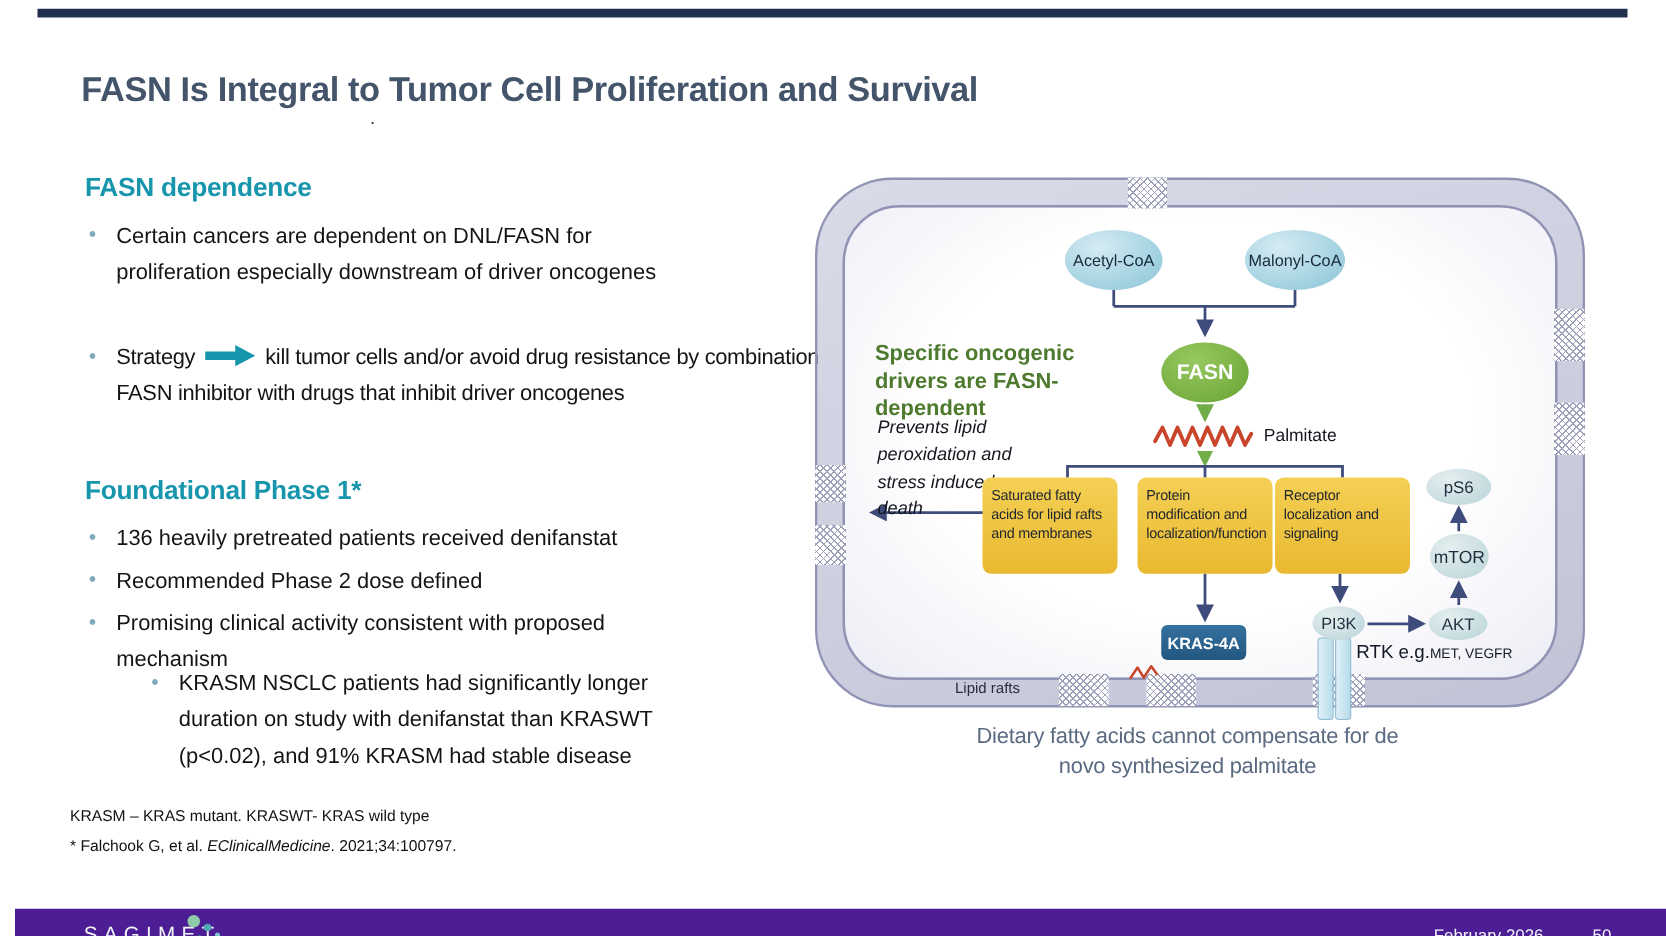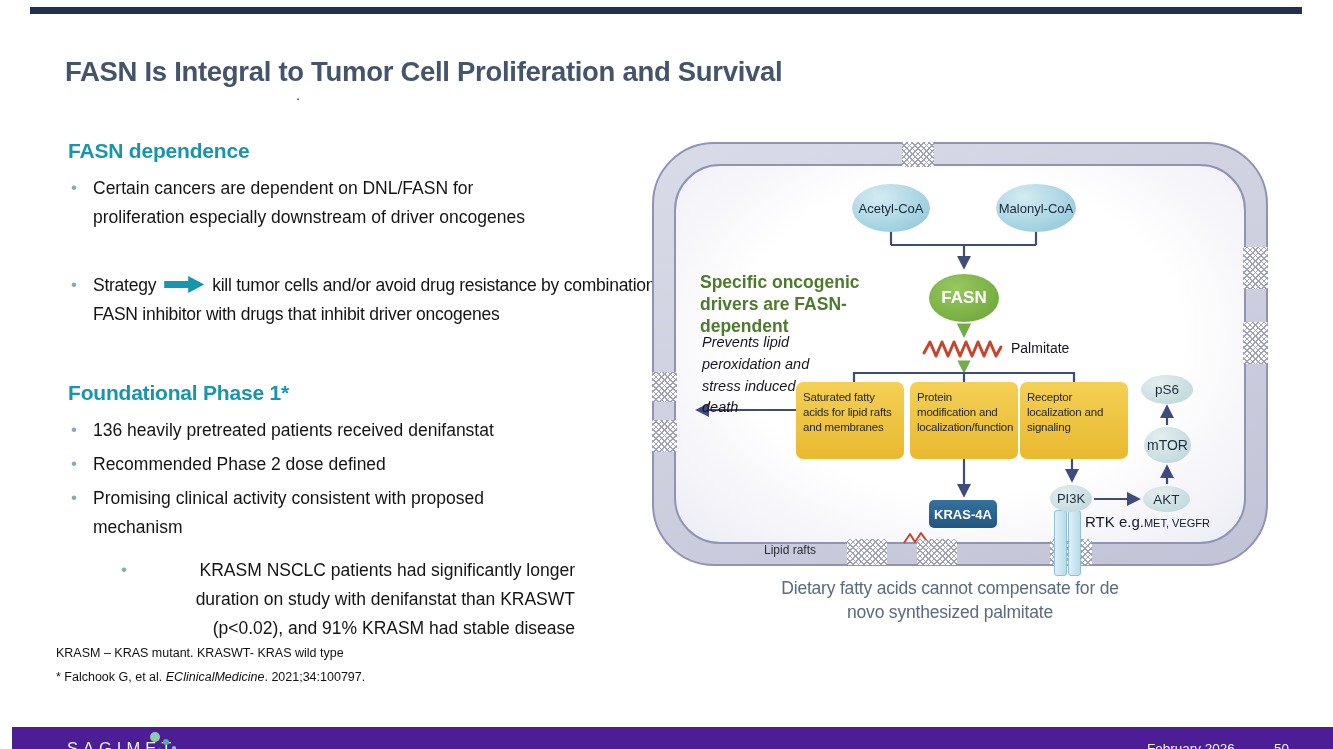--- a/index.html
+++ b/index.html
@@ -18,21 +18,21 @@
   #h1{left:68px;top:139px;} #h2{left:68px;top:381px;}
 
   
   .bullet{position:absolute;font-size:17.5px;line-height:29px;color:#141414;padding-left:25px;box-sizing:content-box;}
   .bullet::before{content:"\2022";position:absolute;left:3px;top:-1px;color:#7FABBC;font-size:17px;}
   #b1{left:68px;top:174px;width:468px;}
   #b2{left:68px;top:271px;width:588px;letter-spacing:-0.25px;}
   #b3{left:68px;top:416px;width:540px;}
   #b4{left:68px;top:450px;width:540px;}
   #b5{left:68px;top:484px;width:480px;}
-  #sub1{left:118px;top:556px;width:432px;text-align:right;}
+  #sub1{left:118px;top:532px;width:432px;}
   .t-arrow{display:inline-block;width:40px;height:17px;background:#1795AC;margin:0 8px;vertical-align:-2px;
            clip-path:polygon(0 30%,60% 30%,60% 0,100% 50%,60% 100%,60% 70%,0 70%);}
 
   
   .fn{position:absolute;font-size:12.5px;color:#111;}
   #fn1{left:56px;top:646px;} #fn2{left:56px;top:670px;}
 
   
   #cell{position:absolute;left:652px;top:142px;width:612px;height:420px;
         border:2px solid #9193B4;border-radius:62px;
@@ -62,21 +62,21 @@
         background:radial-gradient(ellipse at 38% 30%,#97C861 0%,#73AB3D 78%);}
   .sig{background:radial-gradient(ellipse at 35% 30%,#E4EEEF 0%,#BFD8DC 85%);color:#1E2D3D;}
   #pi3k{left:396px;top:341px;width:42px;height:27px;font-size:13px;}
   #akt{left:489px;top:342px;width:47px;height:26px;font-size:13.5px;}
   #mtor{left:490px;top:283px;width:47px;height:36px;font-size:14px;}
   #ps6{left:487px;top:231px;width:52px;height:29px;font-size:13.5px;}
 
   .gold{position:absolute;top:238px;height:77px;box-sizing:border-box;padding:8px 7px;border-radius:7px;
         background:linear-gradient(180deg,#F4D055 0%,#E9B930 100%);
         font-size:11.5px;line-height:1.32;color:#23282F;z-index:6;letter-spacing:-0.2px;}
-  #box1{left:142px;width:108px;} #box2{left:256px;width:108px;} #box3{left:366px;width:108px;}
+  #box1{left:132px;width:108px;} #box2{left:256px;width:108px;} #box3{left:366px;width:108px;}
 
   #kras{position:absolute;left:275px;top:356px;width:68px;height:28px;border-radius:5px;z-index:6;
         background:linear-gradient(180deg,#34719F 0%,#23567F 100%);color:#fff;font-size:13px;
         display:flex;align-items:center;justify-content:center;font-weight:bold;}
 
   .rec-bar{position:absolute;width:11px;height:64px;top:366px;border:1px solid #94BED2;border-radius:3px;z-index:5;
         background:linear-gradient(90deg,#DFF0F8 0%,#B8DCEA 100%);}
   #rb1{left:400px;} #rb2{left:414px;}
   #rtk{position:absolute;left:431px;top:369px;font-size:15px;color:#121826;z-index:6;white-space:nowrap;}
   #rtk .small{font-size:11px;}

